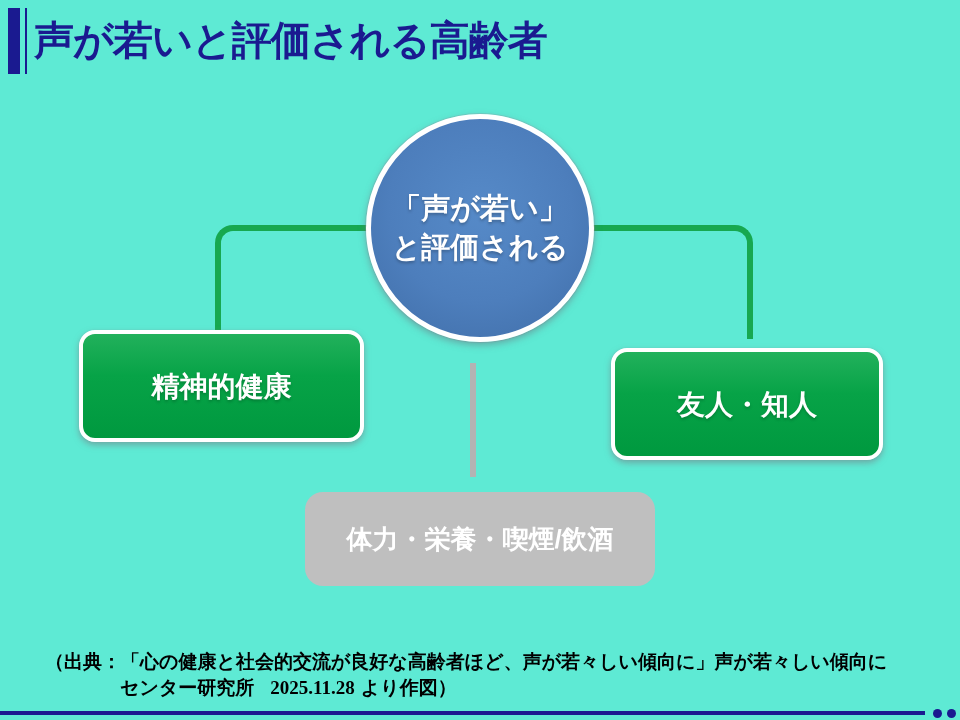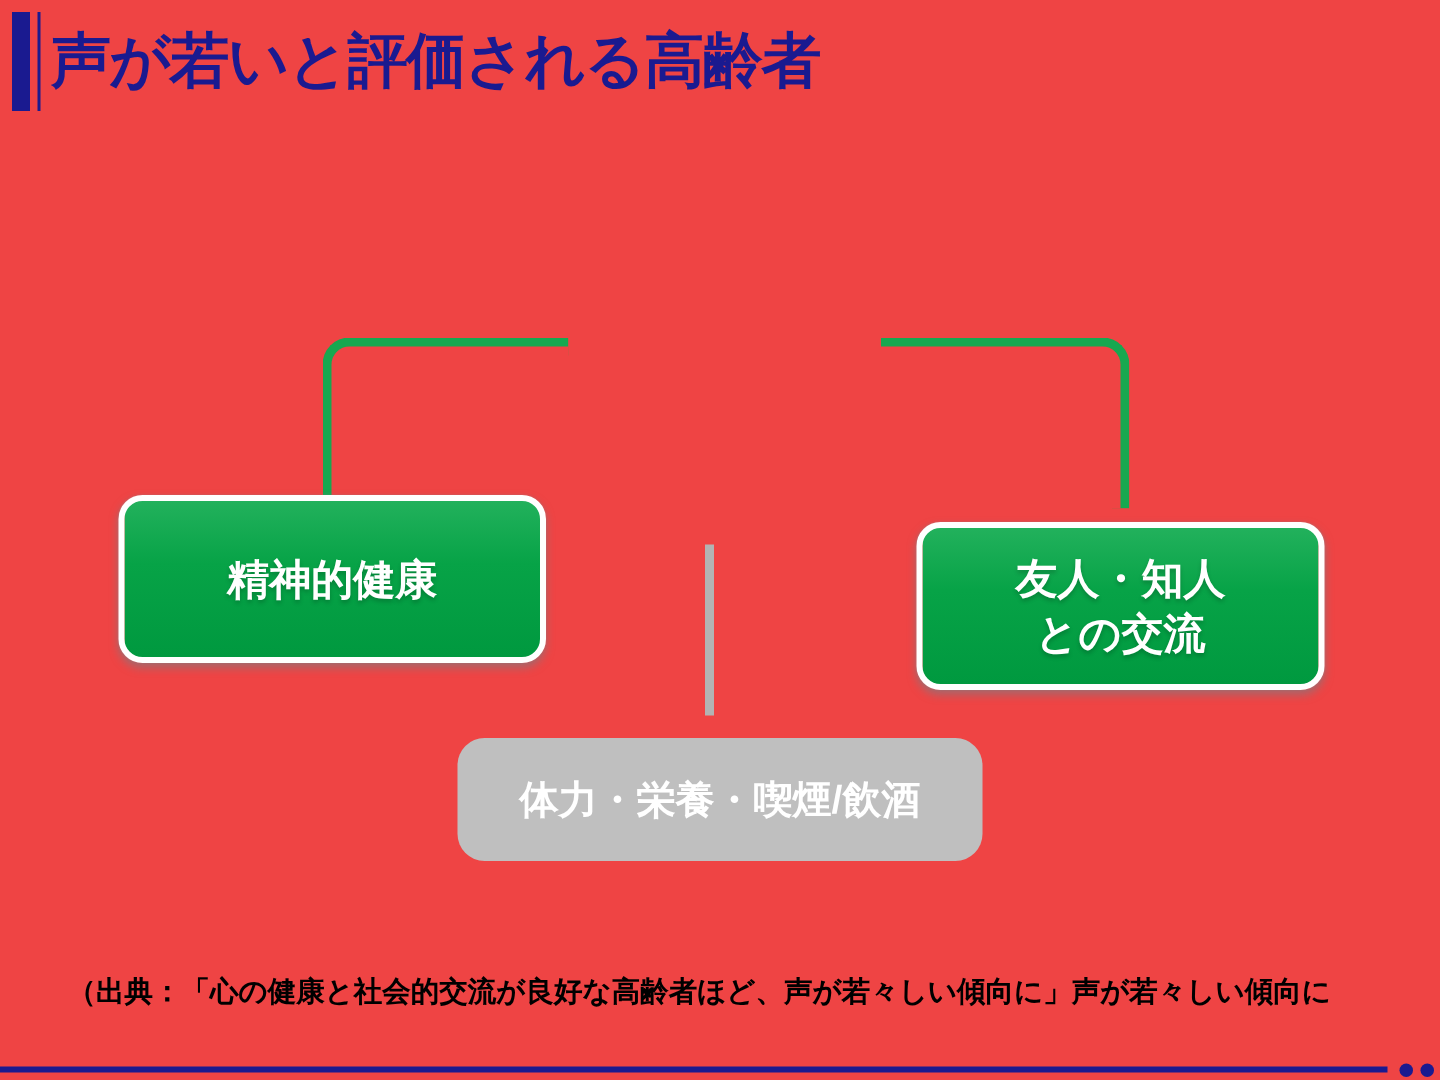--- a/index.html
+++ b/index.html
@@ -1,17 +1,17 @@
 <!DOCTYPE html>
 <html style="--navy: #1a1a90; --circle-blue: #4f81bd; --box-green: #06a246; --box-gray: #bfbfbf; --connector-green: #17a850; --connector-gray: #b3b3b3;"><head>
 <meta charset="utf-8">
 <style>
   html,body { margin:0; padding:0; background:#fff; }
   .slide {
-    position:relative; width:960px; height:720px; background:#ef4444;
+    position:relative; width:960px; height:720px; background:#5eead4;
     font-family:"Liberation Sans", sans-serif; overflow:hidden;
   }
 
   
   .title-bar-thick { position:absolute; left:8px; top:8px; width:12px; height:66px; background:var(--navy,#1a1a90); }
   .title-bar-thin  { position:absolute; left:25px; top:8px; width:2px; height:66px; background:var(--navy,#1a1a90); }
   .title {
     position:absolute; left:34px; top:13px; margin:0;
     font-size:40px; font-weight:bold; color:var(--navy,#1a1a90);
     white-space:nowrap; letter-spacing:-1px;
@@ -53,21 +53,21 @@
     box-shadow: 0 3px 6px rgba(118,126,134,0.6), 0 0 1px rgba(150,160,170,0.5);
     display:flex; flex-direction:column; align-items:center; justify-content:center;
     color:#fff; font-weight:bold; font-size:28px; line-height:37px; text-align:left;
     text-shadow:0 2px 3px rgba(0,0,0,0.2);
   }
   .gbox-left  { left:79px;  top:330px; width:277px; }
   .gbox-right { left:611px; top:348px; width:264px; }
 
   
   .graybox {
-    position:absolute; left:305px; top:492px; width:350px; height:82px;
+    position:absolute; left:305px; top:492px; width:350px; height:94px;
     border-radius:18px; background:var(--box-gray,#bfbfbf);
     display:flex; flex-direction:column; align-items:center; justify-content:center;
     color:#fff; font-weight:bold; font-size:26px; line-height:34px; text-align:center;
   }
 
   
   .source {
     position:absolute; left:45px; top:649px; margin:0;
     font-size:19px; font-weight:bold; color:#000; line-height:26px; white-space:nowrap;
   }
@@ -86,35 +86,39 @@
 <div class="slide">
 
   <div class="title-bar-thick"></div>
   <div class="title-bar-thin"></div>
   <h1 class="title">声が若いと評価される高齢者</h1>
 
   <div class="connector-left"></div>
   <div class="connector-right"></div>
   <div class="connector-down"></div>
 
+  <div class="circle">
+    <span>「声が若い」</span>
+    <span>と評価される</span>
+  </div>
 
   <div class="gbox gbox-left">
     <span>精神的健康</span>
   </div>
 
   <div class="gbox gbox-right">
     <span>友人・知人</span>
-    <span>との交流</span>
   </div>
 
   <div class="graybox">
     <span>体力・栄養・喫煙/飲酒</span>
   </div>
 
   <p class="source">
     <span>（出典：「心の健康と社会的交流が良好な高齢者ほど、声が若々しい傾向に」声が若々しい傾向に</span><br>
+    <span class="src-line2"><span>センター研究所</span><span class="src-date">2025.11.28</span><span>より作図）</span></span>
   </p>
 
   <div class="footer-line"></div>
   <div class="footer-dot dot1"></div>
   <div class="footer-dot dot2"></div>
 
 </div>
 
 </body></html>

